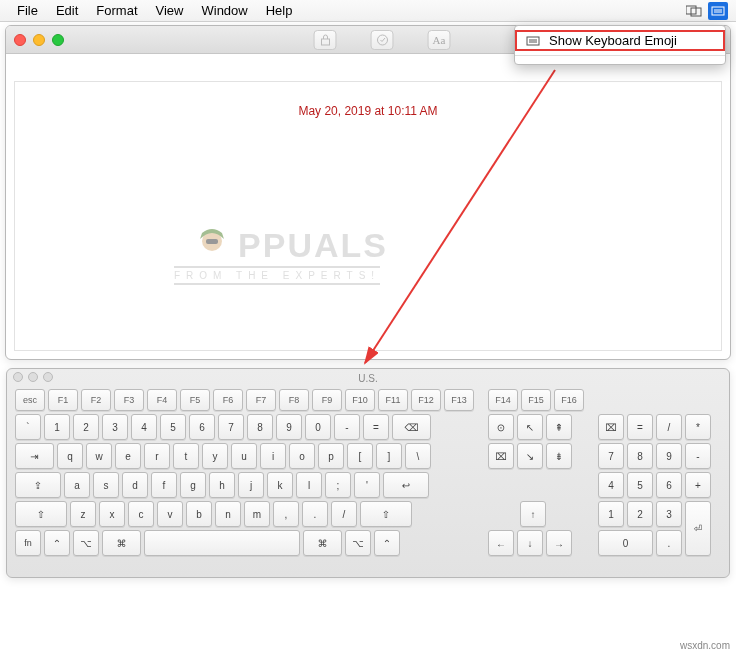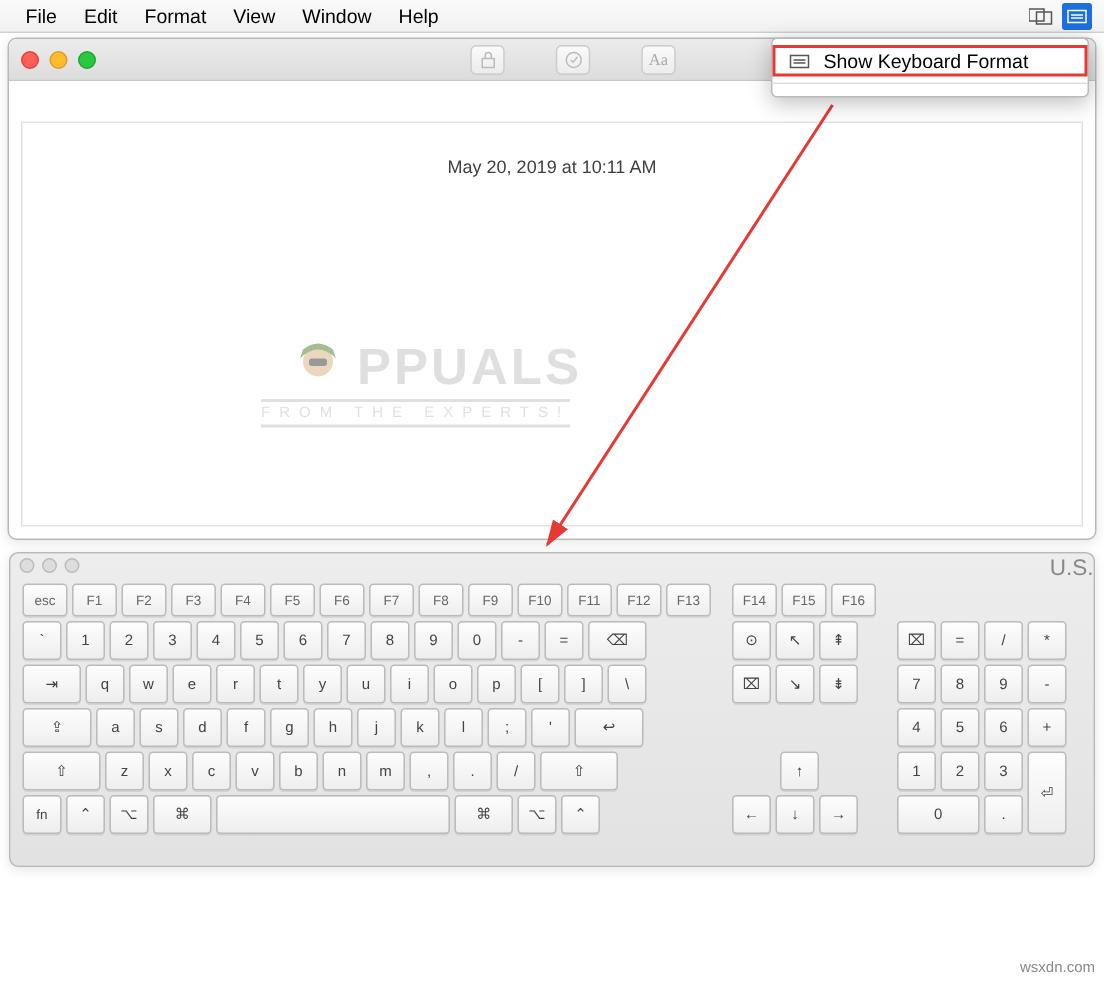--- a/index.html
+++ b/index.html
@@ -17,42 +17,42 @@
 .titlebar { height: 28px; background: linear-gradient(#ececec,#dcdcdc); border-bottom: 1px solid #c6c6c6; display: flex; align-items: center; padding: 0 8px; }
 .tl { display: flex; gap: 7px; }
 .dot { width: 12px; height: 12px; border-radius: 50%; }
 .dot.r { background: #ff5f57; border:1px solid #e1423a; }
 .dot.y { background: #febc2e; border:1px solid #dd9e1f; }
 .dot.g { background: #28c840; border:1px solid #1fa631; }
 .tbcenter { position: absolute; left: 50%; transform: translateX(-50%); display: flex; gap: 6px; }
 .tbtn { width: 23px; height: 20px; border: 1px solid #ccc; border-radius: 4px; background: linear-gradient(#fafafa,#ececec); display: flex; align-items: center; justify-content: center; color: #aaa; font-size: 11px; margin-left: 28px; }
 
 .docarea { position: absolute; top: 55px; left: 8px; right: 8px; bottom: 8px; border: 1px solid #e2e2e2; background: #fff; }
-.datetime { text-align: center; padding-top: 22px; font-size: 12px; color: #404040; }
+.datetime { text-align: center; padding-top: 22px; font-size: 12px; color: #b91c1c; }
 
 
 .watermark { position: absolute; left: 130px; top: 225px; width: 320px; opacity: .55; color: #c6c6c6; text-align: left; font-family: Arial Black, sans-serif; }
 .wm-head { display: flex; align-items: center; justify-content: center; gap: 6px; }
 .wm-title { font-size: 34px; font-weight: 900; letter-spacing: 2px; }
 .wm-sub { font-size: 10px; letter-spacing: 6px; border: 2px solid #c6c6c6; border-left:0; border-right:0; display:inline-block; padding: 2px 0; margin-left: 44px; }
 .wm-icon { width: 40px; height: 40px; position: relative; }
 
 
 .dropdown { position: absolute; right: 10px; top: 25px; width: 212px; background: #fff; border: 1px solid #bbb; border-radius: 4px; box-shadow: 0 4px 14px rgba(0,0,0,.25); font-size: 13px; padding: 4px 0; z-index: 50; }
 .dropdown .item { display: flex; align-items: center; gap: 8px; padding: 3px 10px; cursor: default; }
 .dropdown .item.hl { outline: 2px solid #e53935; outline-offset: -2px; }
 .dropdown hr { border: none; border-top: 1px solid #ddd; margin: 4px 0; }
 .di-icon { width: 16px; height: 14px; display:flex; align-items:center; justify-content:center; }
 
 
 .arrow-svg { position: absolute; left: 0; top: 0; width: 736px; height: 655px; pointer-events: none; z-index: 40; }
 
 
 .kbwin { position: absolute; left: 6px; top: 368px; width: 724px; height: 210px; border: 1px solid #b8b8b8; border-radius: 6px; background: linear-gradient(#ededed,#e2e2e2); box-shadow: 0 2px 8px rgba(0,0,0,.1); }
-.kb-title { height: 18px; display: flex; align-items: center; justify-content: flex-end; font-size: 15px; color: #888; position: relative; }
+.kb-title { height: 18px; display: flex; align-items: center; justify-content: center; font-size: 10px; color: #888; position: relative; }
 .kb-tl { position: absolute; left: 6px; top: 3px; display: flex; gap: 5px; }
 .kb-tl .dot { width:10px; height:10px; background:#ddd; border:1px solid #bbb; }
 
 .kb { position: absolute; left: 8px; top: 20px; display: flex; gap: 14px; }
 .block { display: flex; flex-direction: column; gap: 3px; }
 .row { display: flex; gap: 3px; }
 .key { height: 26px; min-width: 26px; background: linear-gradient(#fdfdfd,#eee); border: 1px solid #bbb; border-radius: 3px; display: flex; align-items: center; justify-content: center; font-size: 10px; color: #444; padding: 0 2px; box-shadow: 0 1px 0 rgba(0,0,0,.08); }
 .key.fn { height: 22px; min-width: 30px; font-size: 9px; color:#666; }
 .key.small { font-size: 9px; }
 .w15 { min-width: 39px; } .w175 { min-width: 46px; } .w20 { min-width: 52px; } .w60 { min-width: 156px; }
@@ -132,21 +132,21 @@
 
 <div class="dropdown">
   <div class="item hl">
     <span class="di-icon">
         <svg width="14" height="12" viewBox="0 0 14 12">
           <rect x="1" y="2" width="12" height="8" fill="none" stroke="#555"></rect>
           <line x1="3" y1="5" x2="11" y2="5" stroke="#555"></line>
           <line x1="3" y1="7" x2="11" y2="7" stroke="#555"></line>
         </svg>
       </span>
-    <span>Show Keyboard Format</span>
+    <span>Show Keyboard Emoji</span>
   </div>
   <hr>
 </div>
 
 <svg class="arrow-svg">
   <defs>
       <marker id="ah" markerWidth="10" markerHeight="10" refX="8" refY="3" orient="auto">
         <path d="M0,0 L9,3 L0,6 Z" fill="#e53935"></path>
       </marker>
     </defs>

